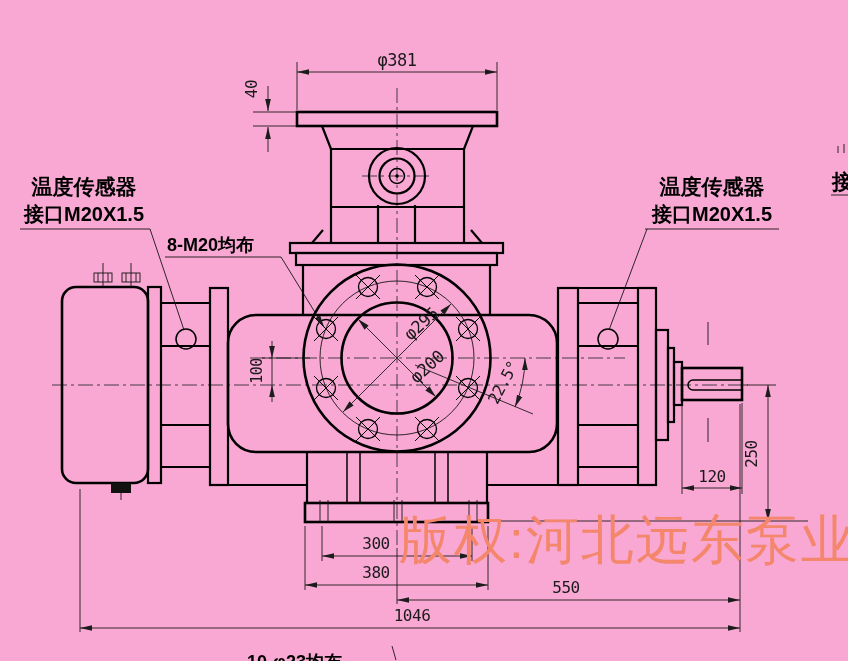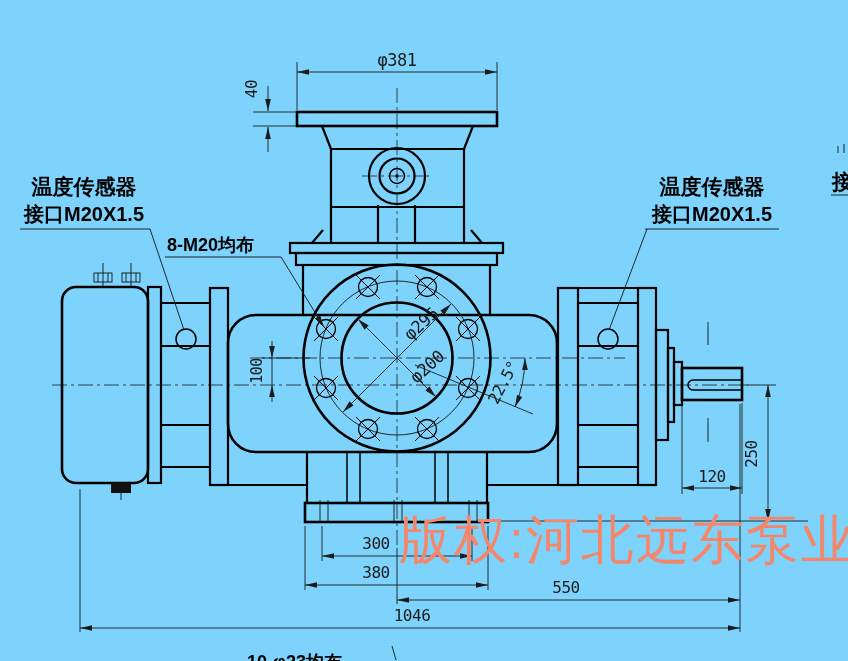--- a/index.html
+++ b/index.html
@@ -1,16 +1,16 @@
 <!DOCTYPE html>
 <html><head>
 <meta charset="utf-8">
 <style>
   html,body{margin:0;padding:0;background:#ffffff;}
-  .stage{position:relative;width:848px;height:661px;background:#7dd3fc;overflow:hidden;font-family:"Liberation Sans",sans-serif;}
+  .stage{position:relative;width:848px;height:661px;background:#f9a8d4;overflow:hidden;font-family:"Liberation Sans",sans-serif;}
   svg{display:block;}
   .o{fill:none;stroke:#000;stroke-width:2.2;}
   .o3{fill:none;stroke:#000;stroke-width:2.6;}
   .m{fill:none;stroke:#000;stroke-width:1.5;}
   .th{fill:none;stroke:#151515;stroke-width:0.9;}
   .cl{fill:none;stroke:#26262a;stroke-width:0.85;stroke-dasharray:15 4 3 4;}
   .dml{fill:none;stroke:#1c1c1c;stroke-width:0.9;}
   .dimtxt{font-family:"DejaVu Sans Mono","Liberation Mono",monospace;font-size:16px;fill:#1a1a1a;letter-spacing:-0.5px;}
   .dimbig{font-size:17px;}
   .cjk{font-family:"Liberation Sans","DejaVu Sans",sans-serif;font-weight:700;fill:#000;}

